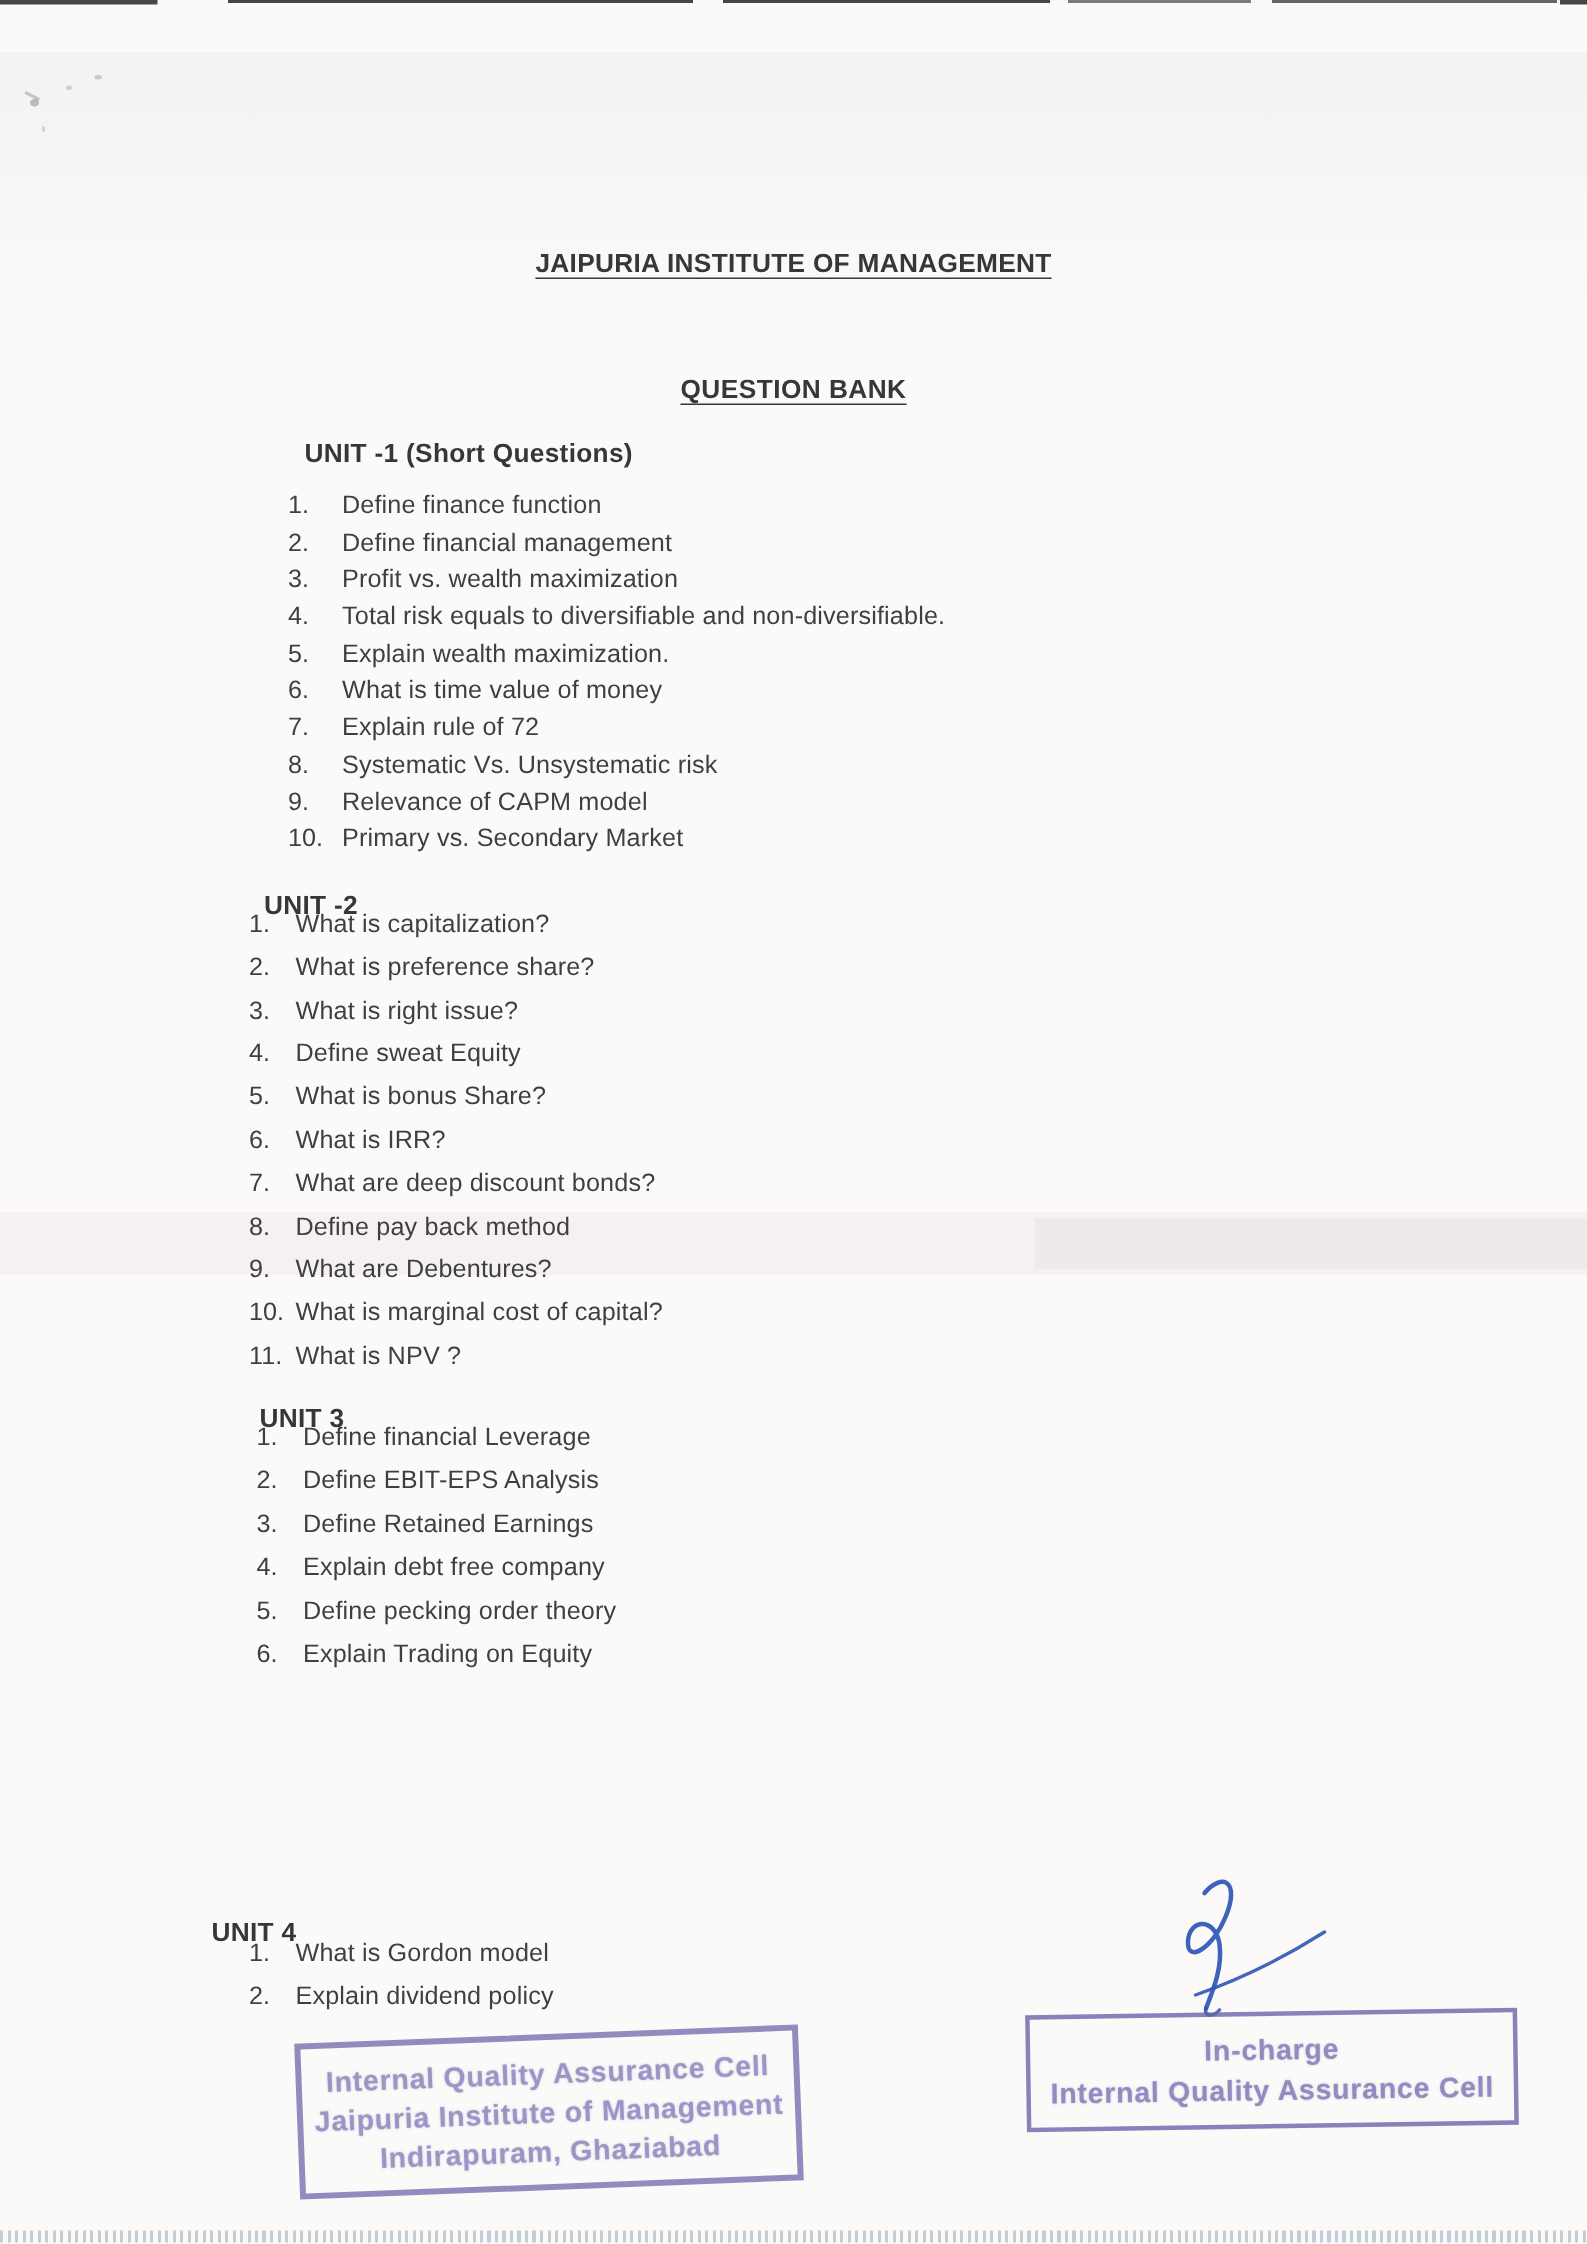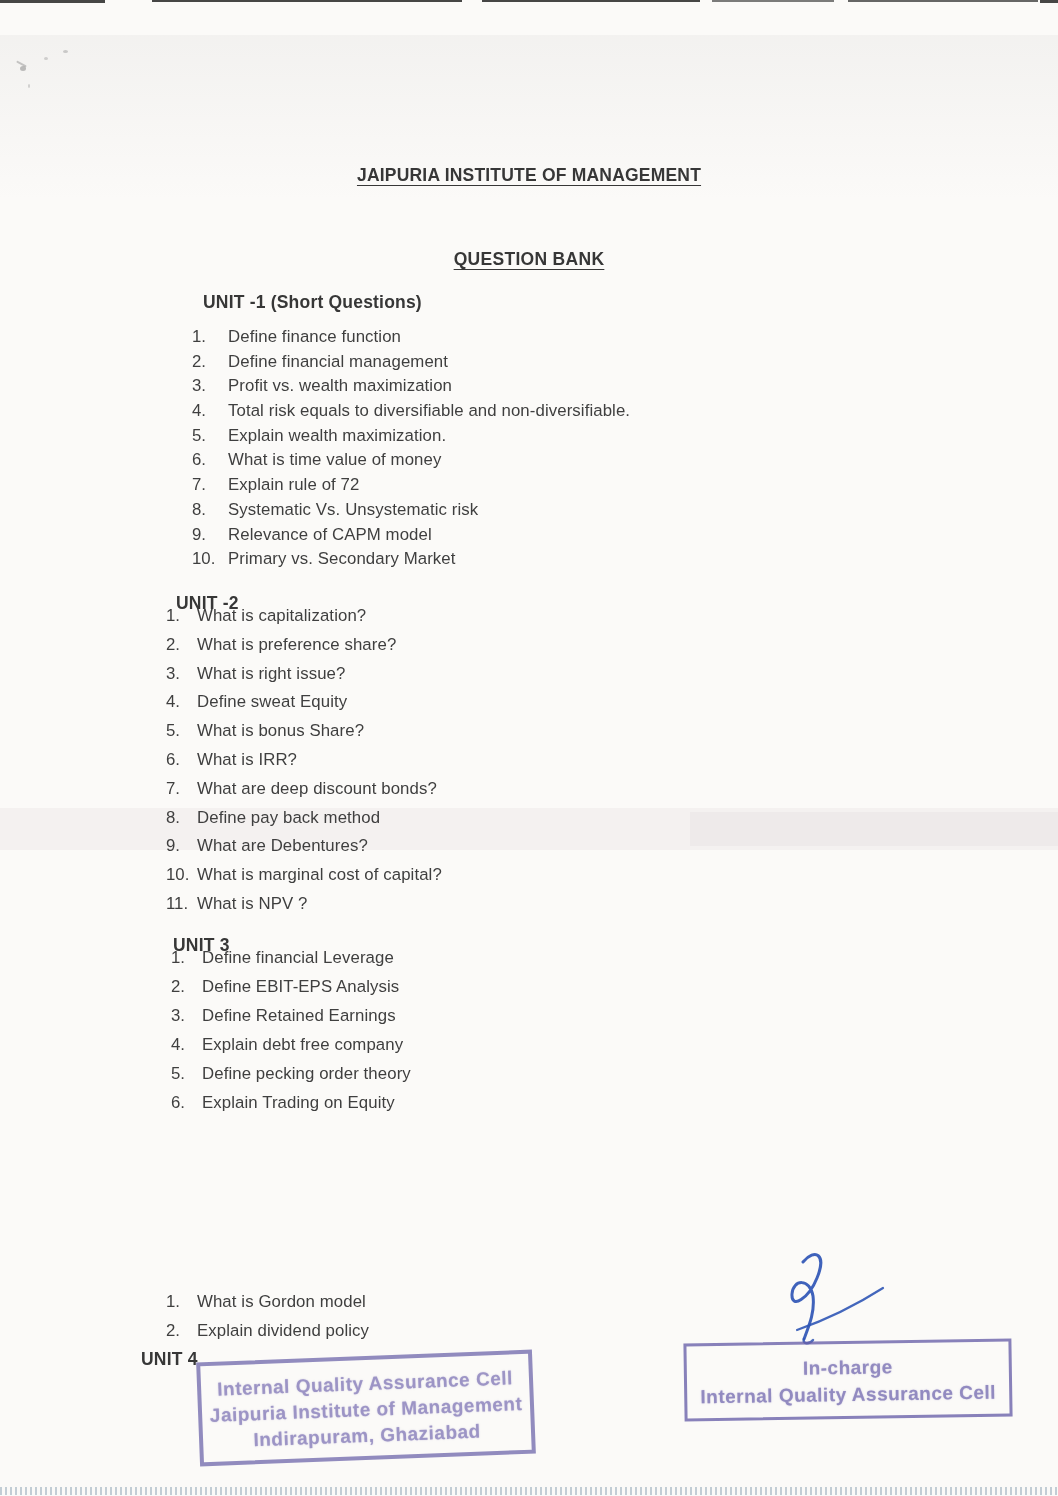--- a/index.html
+++ b/index.html
@@ -48,21 +48,21 @@
   }
   .qbank{
     position:absolute;top:249px;left:0;width:100%;text-align:center;
     font-weight:bold;font-size:17.5px;color:#373737;letter-spacing:.3px;
     text-decoration:underline;text-underline-offset:4px;text-decoration-thickness:1.4px;
   }
   .unit-heading{position:absolute;font-weight:bold;font-size:17.5px;color:#373737;letter-spacing:.2px;}
   #u0h{left:203px;top:277px;text-underline-offset:4px;text-decoration-thickness:1.4px;}
   #u1h{left:141px;top:578px;margin-left:35px;}
   #u2h{left:173px;top:920px;}
-  #u3h{left:141px;top:1334px;}
+  #u3h{left:141px;top:1263px;}
 
   .qlist{position:absolute;}
   #list-0{left:192px;top:327px;}
   #list-1{left:166px;top:606px;}
   #list-2{left:171px;top:948px;}
   #list-3{left:166px;top:1292px;}
   .qrow{display:flex;align-items:baseline;}
   #list-0 .qrow{height:24.7px;}
   #list-1 .qrow{height:28.8px;}
   #list-2 .qrow{height:29px;}

